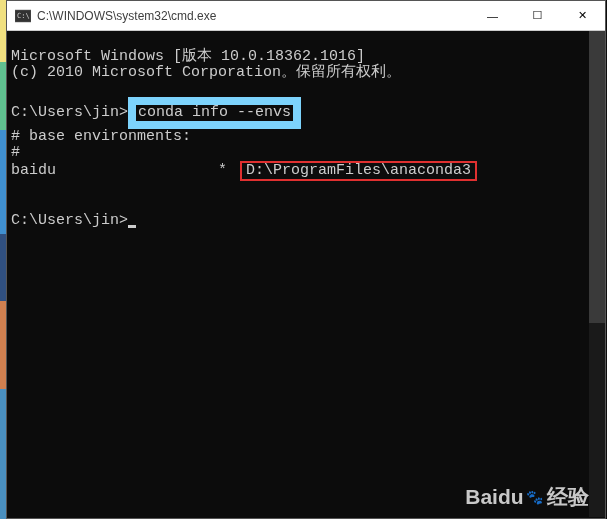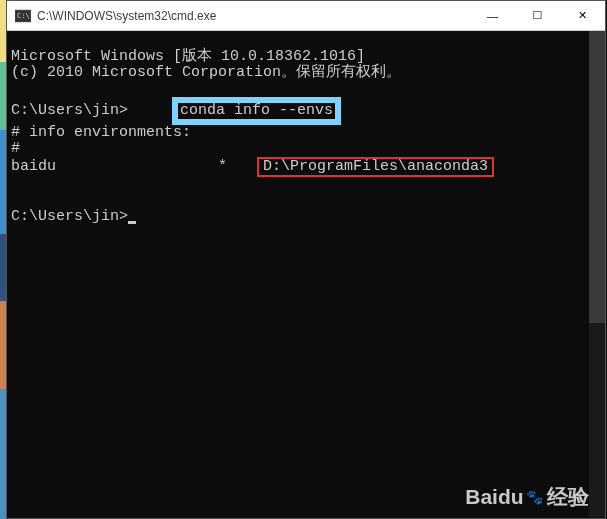--- a/index.html
+++ b/index.html
@@ -84,30 +84,29 @@
       background: #0c0c0c;
       color: #cccccc;
       padding: 2px 4px;
       font-size: 15px;
       line-height: 16px;
       white-space: pre;
       position: relative;
       overflow: hidden;
     }
     .highlight-box {
-      border: 6px solid #7dd3fc;
+      border: 8px solid #7dd3fc;
       display: inline-block;
       padding: 0 2px;
-      margin-left: 44px;
     }
     .highlight-box-2 {
       border: 2px solid #e03030;
       display: inline-block;
       padding: 0 4px;
-      margin-left: 21px;
+      margin-left: 4px;
     }
     .cursor {
       display: inline-block;
       width: 8px;
       height: 3px;
       background: #cccccc;
       vertical-align: bottom;
       margin-bottom: 1px;
     }
     .scrollbar {
@@ -172,21 +171,21 @@
       <div class="titlebar-btn">☐</div>
       <div class="titlebar-btn close">✕</div>
     </div>
   </div>
 
   <div class="terminal">
 <span>Microsoft Windows [版本 10.0.18362.1016]</span>
 <span>(c) 2010 Microsoft Corporation。保留所有权利。</span>
 
 <span>C:\Users\jin&gt;</span><span class="highlight-box"><span>conda info --envs</span></span>
-<span># info environments:</span>
+<span># base environments:</span>
 <span>#</span>
 <span>baidu</span>                  <span>*</span> <span class="highlight-box-2"><span>D:\ProgramFiles\anaconda3</span></span>
 
 
 <span>C:\Users\jin&gt;</span><span class="cursor"></span>
   </div>
 
   <div class="scrollbar">
     <div class="scrollbar-thumb"></div>
   </div>

